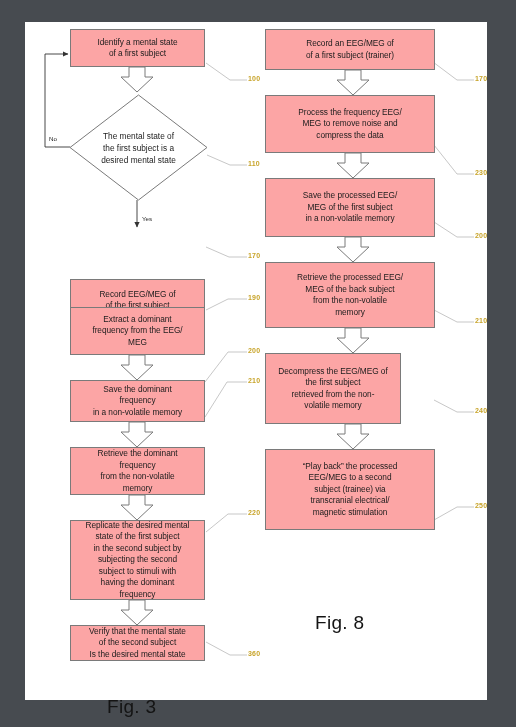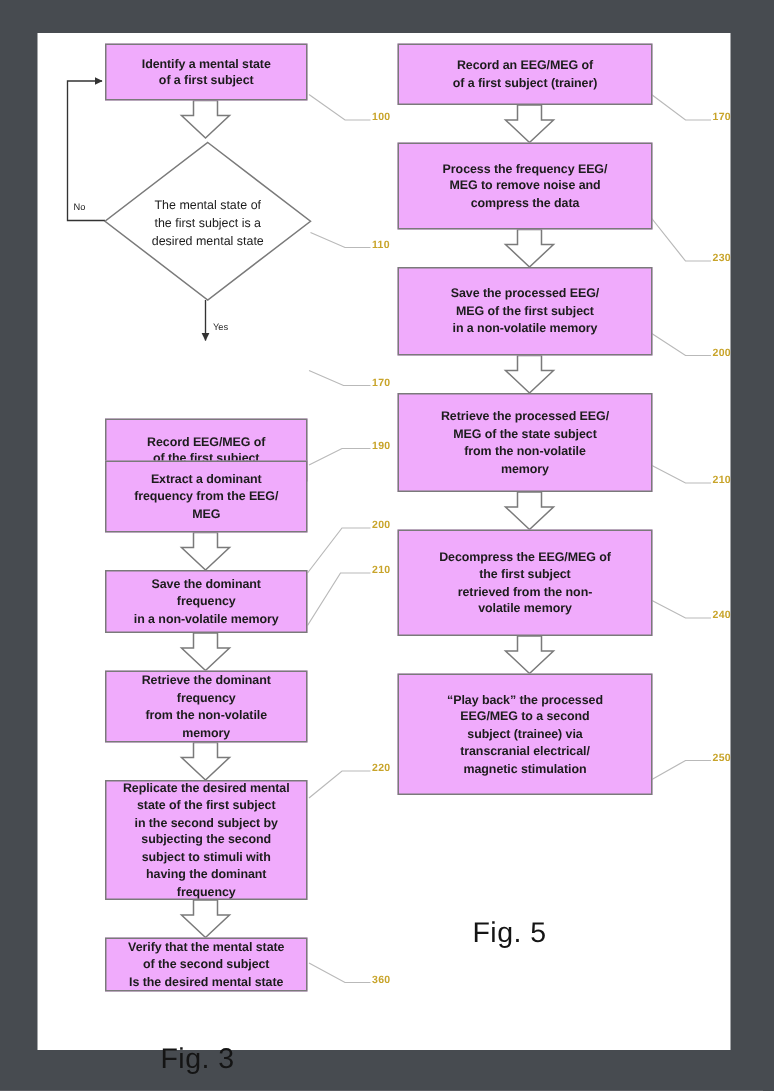--- a/index.html
+++ b/index.html
@@ -30,32 +30,31 @@
   .canvas {
     position: absolute;
     left: 0; top: 0;
     width: 462px;
     height: 678px;
   }
   .node {
     position: absolute;
     box-sizing: border-box;
     border: 1px solid #7a7a7a;
-    background: #f0abfc;
+    background: #fca5a5;
     display: flex;
     align-items: center;
     justify-content: center;
     text-align: center;
     color: #1c1c1c;
     font-size: 8.3px;
     line-height: 11.5px;
     padding: 2px 4px;
     white-space: pre-line;
     letter-spacing: -0.05px;
-    font-weight: bold;
   }
   .diamond-wrap {
     position: absolute;
   }
   .diamond-shape {
     position: absolute;
     left: 0; top: 0;
     width: 100%;
     height: 100%;
   }
@@ -201,25 +200,25 @@
 
     <div class="node" style="left:240px; top:73px; width:170px; height:58px;">Process the frequency EEG/
 MEG to remove noise and
 compress the data</div>
 
     <div class="node" style="left:240px; top:156px; width:170px; height:59px;">Save the processed EEG/
 MEG of the first subject
 in a non-volatile memory</div>
 
     <div class="node" style="left:240px; top:240px; width:170px; height:66px;">Retrieve the processed EEG/
-MEG of the state subject
+MEG of the back subject
 from the non-volatile
 memory</div>
 
-    <div class="node" style="left:240px; top:331px; width:170px; height:71px;text-align:center;">Decompress the EEG/MEG of
+    <div class="node" style="left:240px; top:331px; width:136px; height:71px;text-align:center;">Decompress the EEG/MEG of
 the first subject
 retrieved from the non-
 volatile memory</div>
 
     <div class="node" style="left:240px; top:427px; width:170px; height:81px;">“Play back” the processed
 EEG/MEG to a second
 subject (trainee) via
 transcranial electrical/
 magnetic stimulation</div>
 
@@ -236,16 +235,16 @@
     <span class="ref" style="left:223px; top:628px;">360</span>
 
     <span class="ref" style="left:450px; top:53px;">170</span>
     <span class="ref" style="left:450px; top:147px;">230</span>
     <span class="ref" style="left:450px; top:210px;">200</span>
     <span class="ref" style="left:450px; top:295px;">210</span>
     <span class="ref" style="left:450px; top:385px;">240</span>
     <span class="ref" style="left:450px; top:480px;">250</span>
 
     <span class="figlabel" style="left:82px; top:650px;margin-top:24px;">Fig. 3</span>
-    <span class="figlabel" style="left:290px; top:590px;">Fig. 5</span>
+    <span class="figlabel" style="left:290px; top:590px;">Fig. 8</span>
 
   </div>
 </div>
 
 </body></html>

